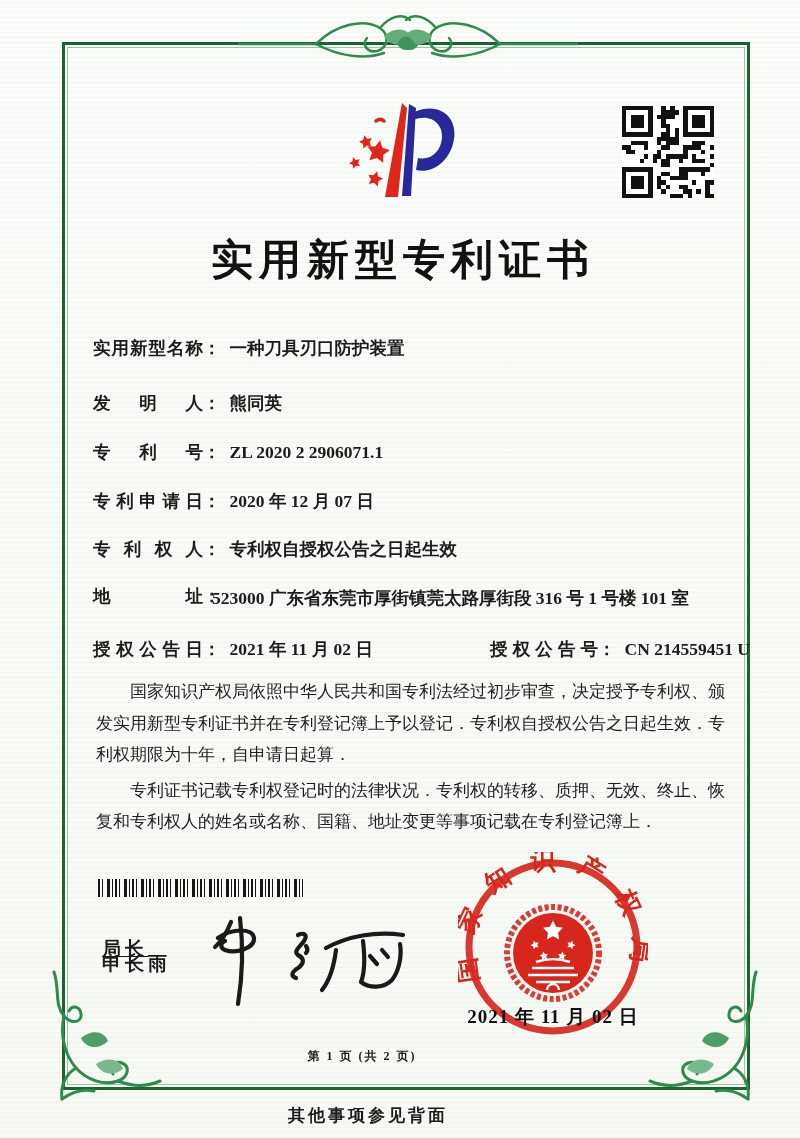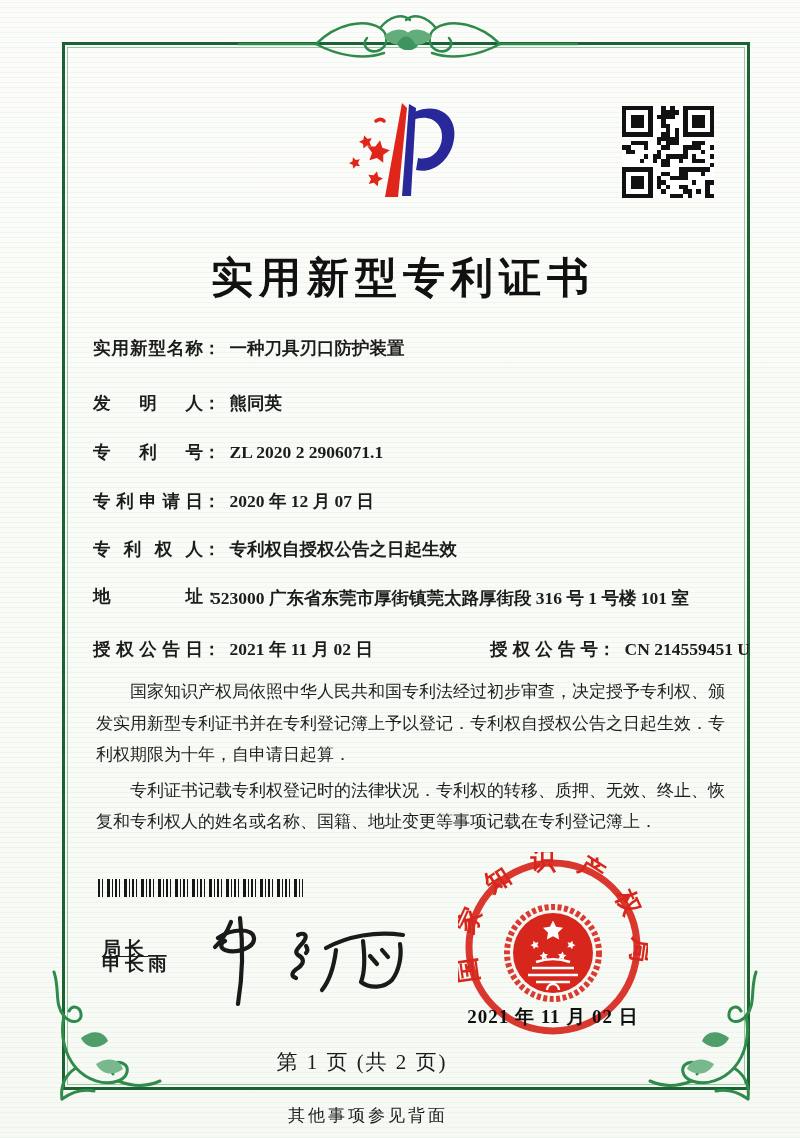--- a/index.html
+++ b/index.html
@@ -31,21 +31,21 @@
   .cert-no{
     position:absolute;left:92px;top:108px;
     font-size:18px;font-weight:700;letter-spacing:1px;
   }
   .logo{position:absolute;left:338px;top:100px;width:125px;height:105px;}
   .qr{
     position:absolute;left:622px;top:106px;width:92px;height:92px;
     background:#fff;
   }
   .title{
-    position:absolute;left:62px;top:250px;width:682px;
+    position:absolute;left:62px;top:232px;width:682px;
     text-align:center;font-size:42px;font-weight:700;letter-spacing:6px;
     color:#111;
   }
   
   .row{position:absolute;left:93px;font-size:17.5px;font-weight:700;white-space:nowrap;}
   .lbl{
     display:inline-block;width:110px;vertical-align:top;
     text-align:justify;text-align-last:justify;-moz-text-align-last:justify;
   }
   .colon{display:inline-block;}
@@ -74,25 +74,25 @@
   .sig-title{position:absolute;left:102px;top:936px;font-size:19px;font-weight:700;letter-spacing:4px;text-decoration:underline;}
   .sig-name{position:absolute;left:102px;top:951px;font-size:19px;font-weight:700;letter-spacing:4px;}
   .signature{position:absolute;left:198px;top:908px;width:225px;height:105px;}
   .seal{position:absolute;left:458px;top:852px;width:190px;height:190px;}
   .seal-date{
     position:absolute;left:462px;top:1004px;width:182px;text-align:center;
     font-size:19px;font-weight:700;letter-spacing:1px;color:#101010;
   }
   .page-info{
     position:absolute;left:62px;top:1048px;width:600px;text-align:center;
-    font-size:21px;font-weight:400;letter-spacing:2px;
+    font-size:12px;font-weight:700;letter-spacing:2px;
   }
   .back-note{
     position:absolute;left:62px;top:1104px;width:612px;text-align:center;
-    font-size:17px;font-weight:400;letter-spacing:3px;
+    font-size:17px;font-weight:700;letter-spacing:3px;
   }
 </style>
 </head>
 <body>
 
 <div class="page">
 
   <div class="frame">
     <div class="frame-inner"></div>
   </div>

